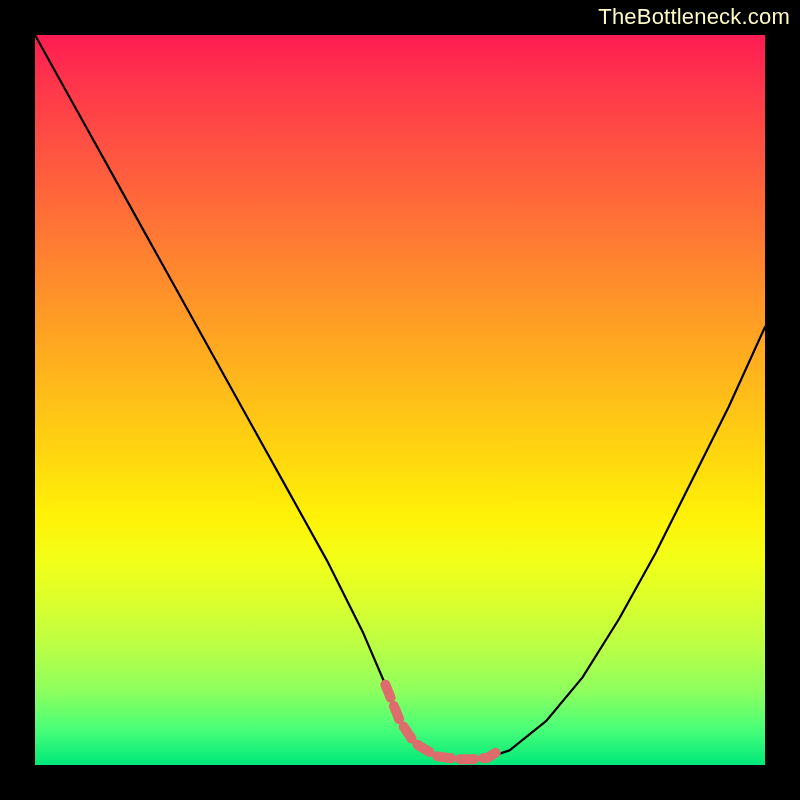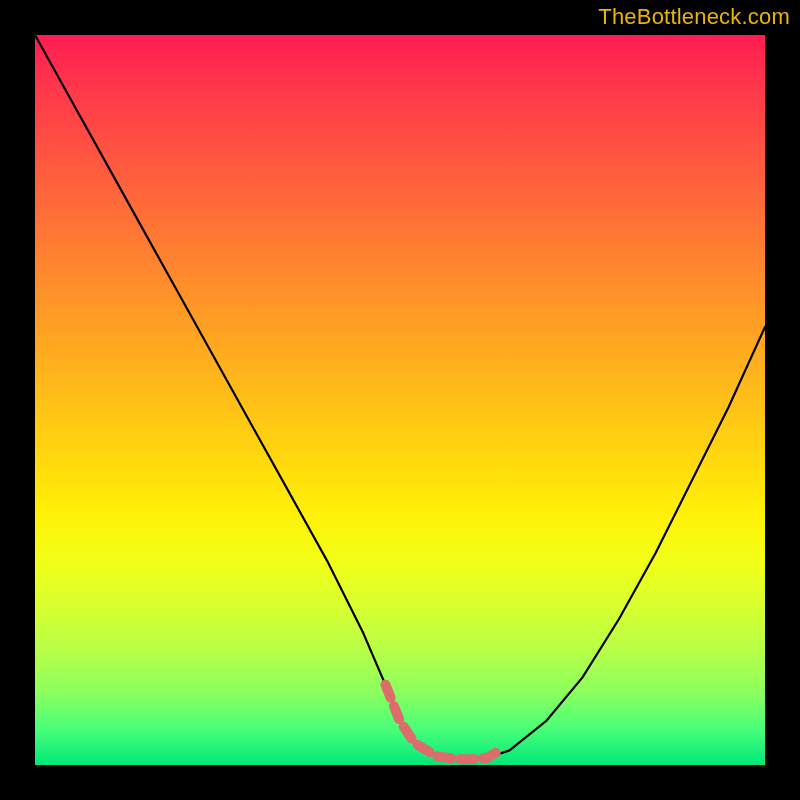--- a/index.html
+++ b/index.html
@@ -9,21 +9,21 @@
     width: 800px;
     height: 800px;
     background: #000;
   }
   .watermark {
     position: absolute;
     top: 4px;
     right: 10px;
     font-family: Arial, Helvetica, sans-serif;
     font-size: 22px;
-    color: #eab308;
+    color: #fef9c3;
     letter-spacing: 0.2px;
     user-select: none;
   }
   .plot {
     position: absolute;
     left: 35px;
     top: 35px;
     width: 730px;
     height: 730px;
     background: linear-gradient(to bottom,

